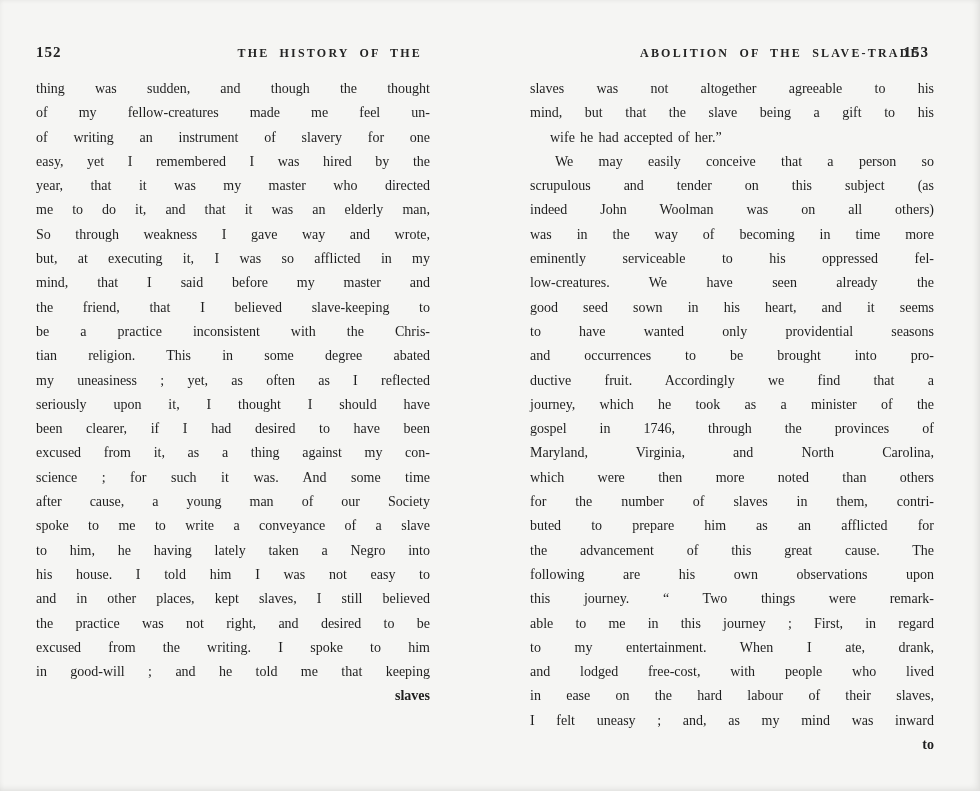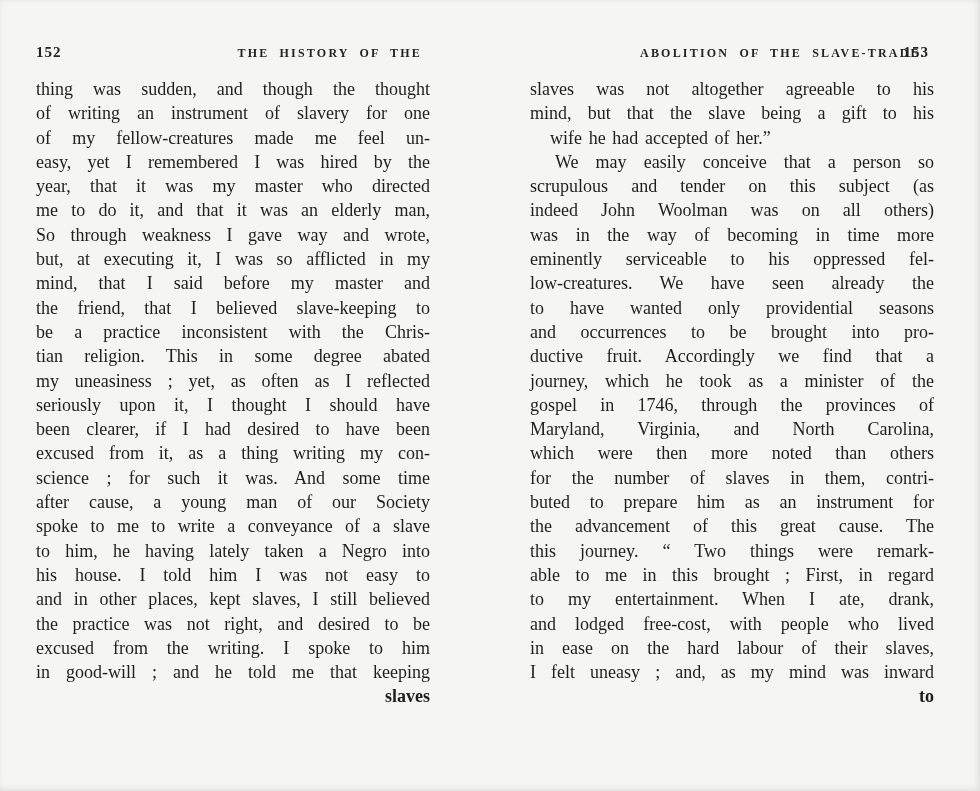--- a/index.html
+++ b/index.html
@@ -57,21 +57,21 @@
     top: 0;
     font-size: 15px;
     font-weight: bold;
     letter-spacing: 1px;
   }
   .page--left .page-num { left: 0; }
   .page--right .page-num { right: 5px; }
 
   .page-body {
     margin-top: 15px;
-    font-size: 18px;
+    font-size: 14px;
     line-height: 24.3px;
     word-spacing: 0.12em;
   }
   .line {
     text-align: justify;
     text-align-last: justify;
     -moz-text-align-last: justify;
     white-space: normal;
   }
   .line.left  { text-align-last: left; margin-left: 20px;  -moz-text-align-last: left; }
@@ -84,35 +84,35 @@
 <div class="spread">
 
   <div class="page page--left">
     <div class="col">
       <div class="page-header">
         <span class="page-num">152</span>
         <span class="running-title">THE HISTORY OF THE</span>
       </div>
       <div class="page-body">
           <div class="line">thing was sudden, and though the thought</div>
+          <div class="line">of my fellow-creatures made me feel un-</div>
           <div class="line">of writing an instrument of slavery for one</div>
-          <div class="line">of my fellow-creatures made me feel un-</div>
           <div class="line">easy, yet I remembered I was hired by the</div>
           <div class="line">year, that it was my master who directed</div>
           <div class="line">me to do it, and that it was an elderly man,</div>
           <div class="line">So through weakness I gave way and wrote,</div>
           <div class="line">but, at executing it, I was so afflicted in my</div>
           <div class="line">mind, that I said before my master and</div>
           <div class="line">the friend, that I believed slave-keeping to</div>
           <div class="line">be a practice inconsistent with the Chris-</div>
           <div class="line">tian religion. This in some degree abated</div>
           <div class="line">my uneasiness ; yet, as often as I reflected</div>
           <div class="line">seriously upon it, I thought I should have</div>
           <div class="line">been clearer, if I had desired to have been</div>
-          <div class="line">excused from it, as a thing writing my con-</div>
+          <div class="line">excused from it, as a thing against my con-</div>
           <div class="line">science ; for such it was. And some time</div>
           <div class="line">after cause, a young man of our Society</div>
           <div class="line">spoke to me to write a conveyance of a slave</div>
           <div class="line">to him, he having lately taken a Negro into</div>
           <div class="line">his house. I told him I was not easy to</div>
           <div class="line">and in other places, kept slaves, I still believed</div>
           <div class="line">the practice was not right, and desired to be</div>
           <div class="line">excused from the writing. I spoke to him</div>
           <div class="line">in good-will ; and he told me that keeping</div>
           <div class="line right">slaves</div>
@@ -129,32 +129,34 @@
       <div class="page-body">
           <div class="line">slaves was not altogether agreeable to his</div>
           <div class="line">mind, but that the slave being a gift to his</div>
           <div class="line left">wife he had accepted of her.”</div>
           <div class="line indent">We may easily conceive that a person so</div>
           <div class="line">scrupulous and tender on this subject (as</div>
           <div class="line">indeed John Woolman was on all others)</div>
           <div class="line">was in the way of becoming in time more</div>
           <div class="line">eminently serviceable to his oppressed fel-</div>
           <div class="line">low-creatures. We have seen already the</div>
+          <div class="line">good seed sown in his heart, and it seems</div>
           <div class="line">to have wanted only providential seasons</div>
           <div class="line">and occurrences to be brought into pro-</div>
           <div class="line">ductive fruit. Accordingly we find that a</div>
           <div class="line">journey, which he took as a minister of the</div>
           <div class="line">gospel in 1746, through the provinces of</div>
           <div class="line">Maryland, Virginia, and North Carolina,</div>
           <div class="line">which were then more noted than others</div>
           <div class="line">for the number of slaves in them, contri-</div>
-          <div class="line">buted to prepare him as an instrument for</div>
+          <div class="line">buted to prepare him as an afflicted for</div>
           <div class="line">the advancement of this great cause. The</div>
+          <div class="line">following are his own observations upon</div>
           <div class="line">this journey. “ Two things were remark-</div>
-          <div class="line">able to me in this brought ; First, in regard</div>
+          <div class="line">able to me in this journey ; First, in regard</div>
           <div class="line">to my entertainment. When I ate, drank,</div>
           <div class="line">and lodged free-cost, with people who lived</div>
           <div class="line">in ease on the hard labour of their slaves,</div>
           <div class="line">I felt uneasy ; and, as my mind was inward</div>
           <div class="line right">to</div>
         </div>
     </div>
   </div>
 
 </div>

